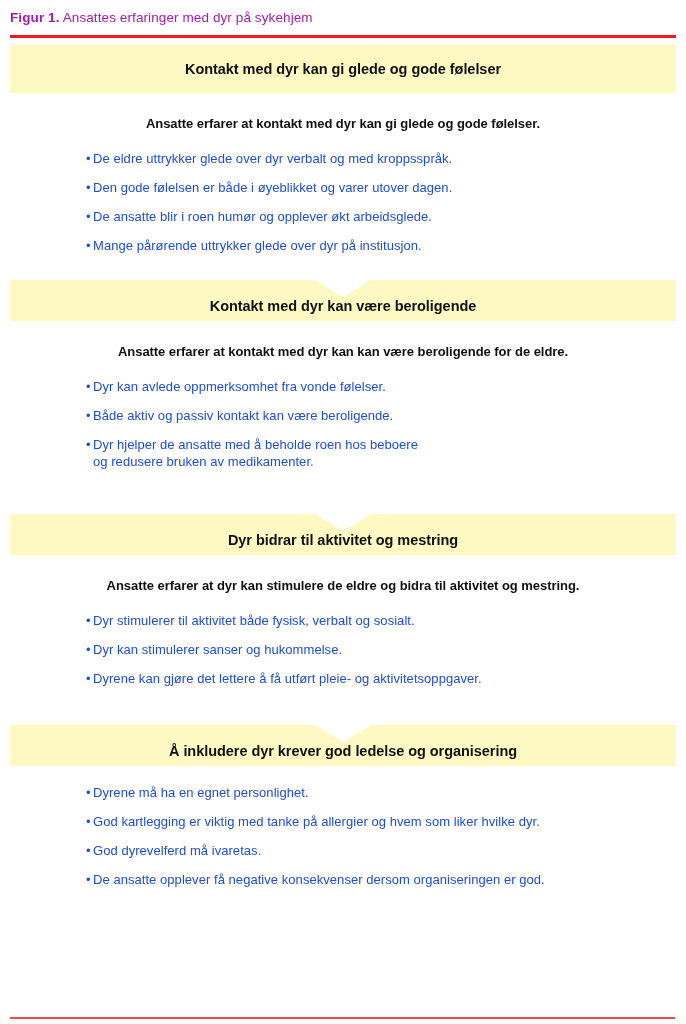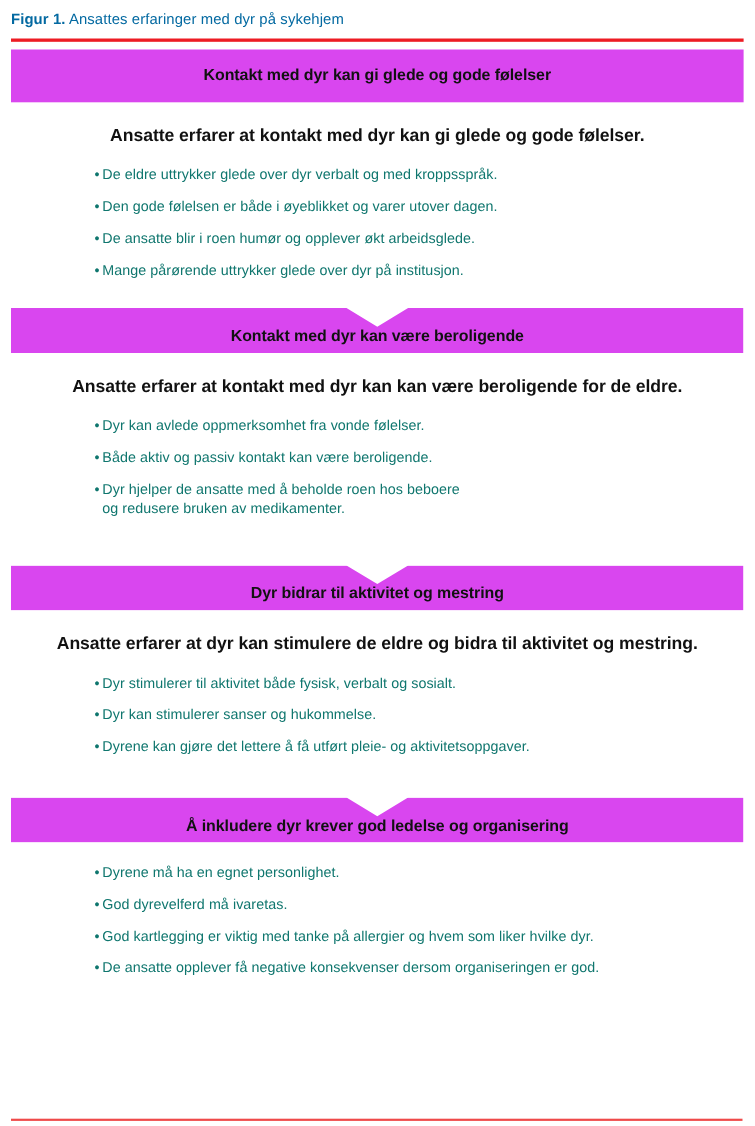--- a/index.html
+++ b/index.html
@@ -21,21 +21,21 @@
     height: 1024px;
     box-sizing: border-box;
     padding: 0;
   }
 
   
   .caption {
     margin: 9px 0 0 10px;
     font-size: 13.5px;
     line-height: 17px;
-    color: #0369a1;
+    color: #a21caf;
     letter-spacing: 0.1px;
   }
   .caption .caption-label {
     font-weight: bold;
   }
 
   .rule-top {
     margin: 9px 10px 0 10px;
     height: 3px;
     background: #ed1c24;
@@ -55,21 +55,21 @@
     margin: 0 10px 0 10px;
   }
 
   .stage {
     position: relative;
   }
 
   
   .band {
     position: relative;
-    background: #d946ef;
+    background: #fef9c3;
     height: 48px;
     display: flex;
     align-items: center;
     justify-content: center;
     overflow: hidden;
   }
   .band-notch {
     clip-path: polygon(
       0 0,
       calc(50% - 28px) 0,
@@ -92,39 +92,39 @@
   .band-notch .band-title {
     padding-top: 10px;
   }
 
   .stage-body {
     padding: 0 0 0 0;
   }
 
   .subtitle {
     text-align: center;
-    font-size: 16px;
+    font-size: 13px;
     font-weight: bold;
     color: #111111;
     line-height: 17px;
     letter-spacing: -0.05px;
     margin: 22px 0 0 0;
     white-space: pre-line;
   }
 
   .bullets {
     list-style: none;
     margin: 18px 0 0 0;
     padding: 0 0 0 76px;
   }
   .bullets li {
     position: relative;
     font-size: 13px;
     line-height: 17px;
-    color: #0f766e;
+    color: #1d4ed8;
     padding-left: 7px;
     margin-bottom: 12px;
     white-space: pre-line;
     letter-spacing: 0.05px;
   }
   .bullets li:last-child {
     margin-bottom: 0;
   }
   .bullets li::before {
     content: "\2022";
@@ -203,22 +203,22 @@
       </div>
     </div>
 
     <div class="stage stage-4">
       <div class="band band-notch">
         <div class="band-title">Å inkludere dyr krever god ledelse og organisering</div>
       </div>
       <div class="stage-body">
         <ul class="bullets">
           <li>Dyrene må ha en egnet personlighet.</li>
+          <li>God kartlegging er viktig med tanke på allergier og hvem som liker hvilke dyr.</li>
           <li>God dyrevelferd må ivaretas.</li>
-          <li>God kartlegging er viktig med tanke på allergier og hvem som liker hvilke dyr.</li>
           <li>De ansatte opplever få negative konsekvenser dersom organiseringen er god.</li>
         </ul>
       </div>
     </div>
 
   </div>
 
   <div class="rule-bottom"></div>
 
 </div>

